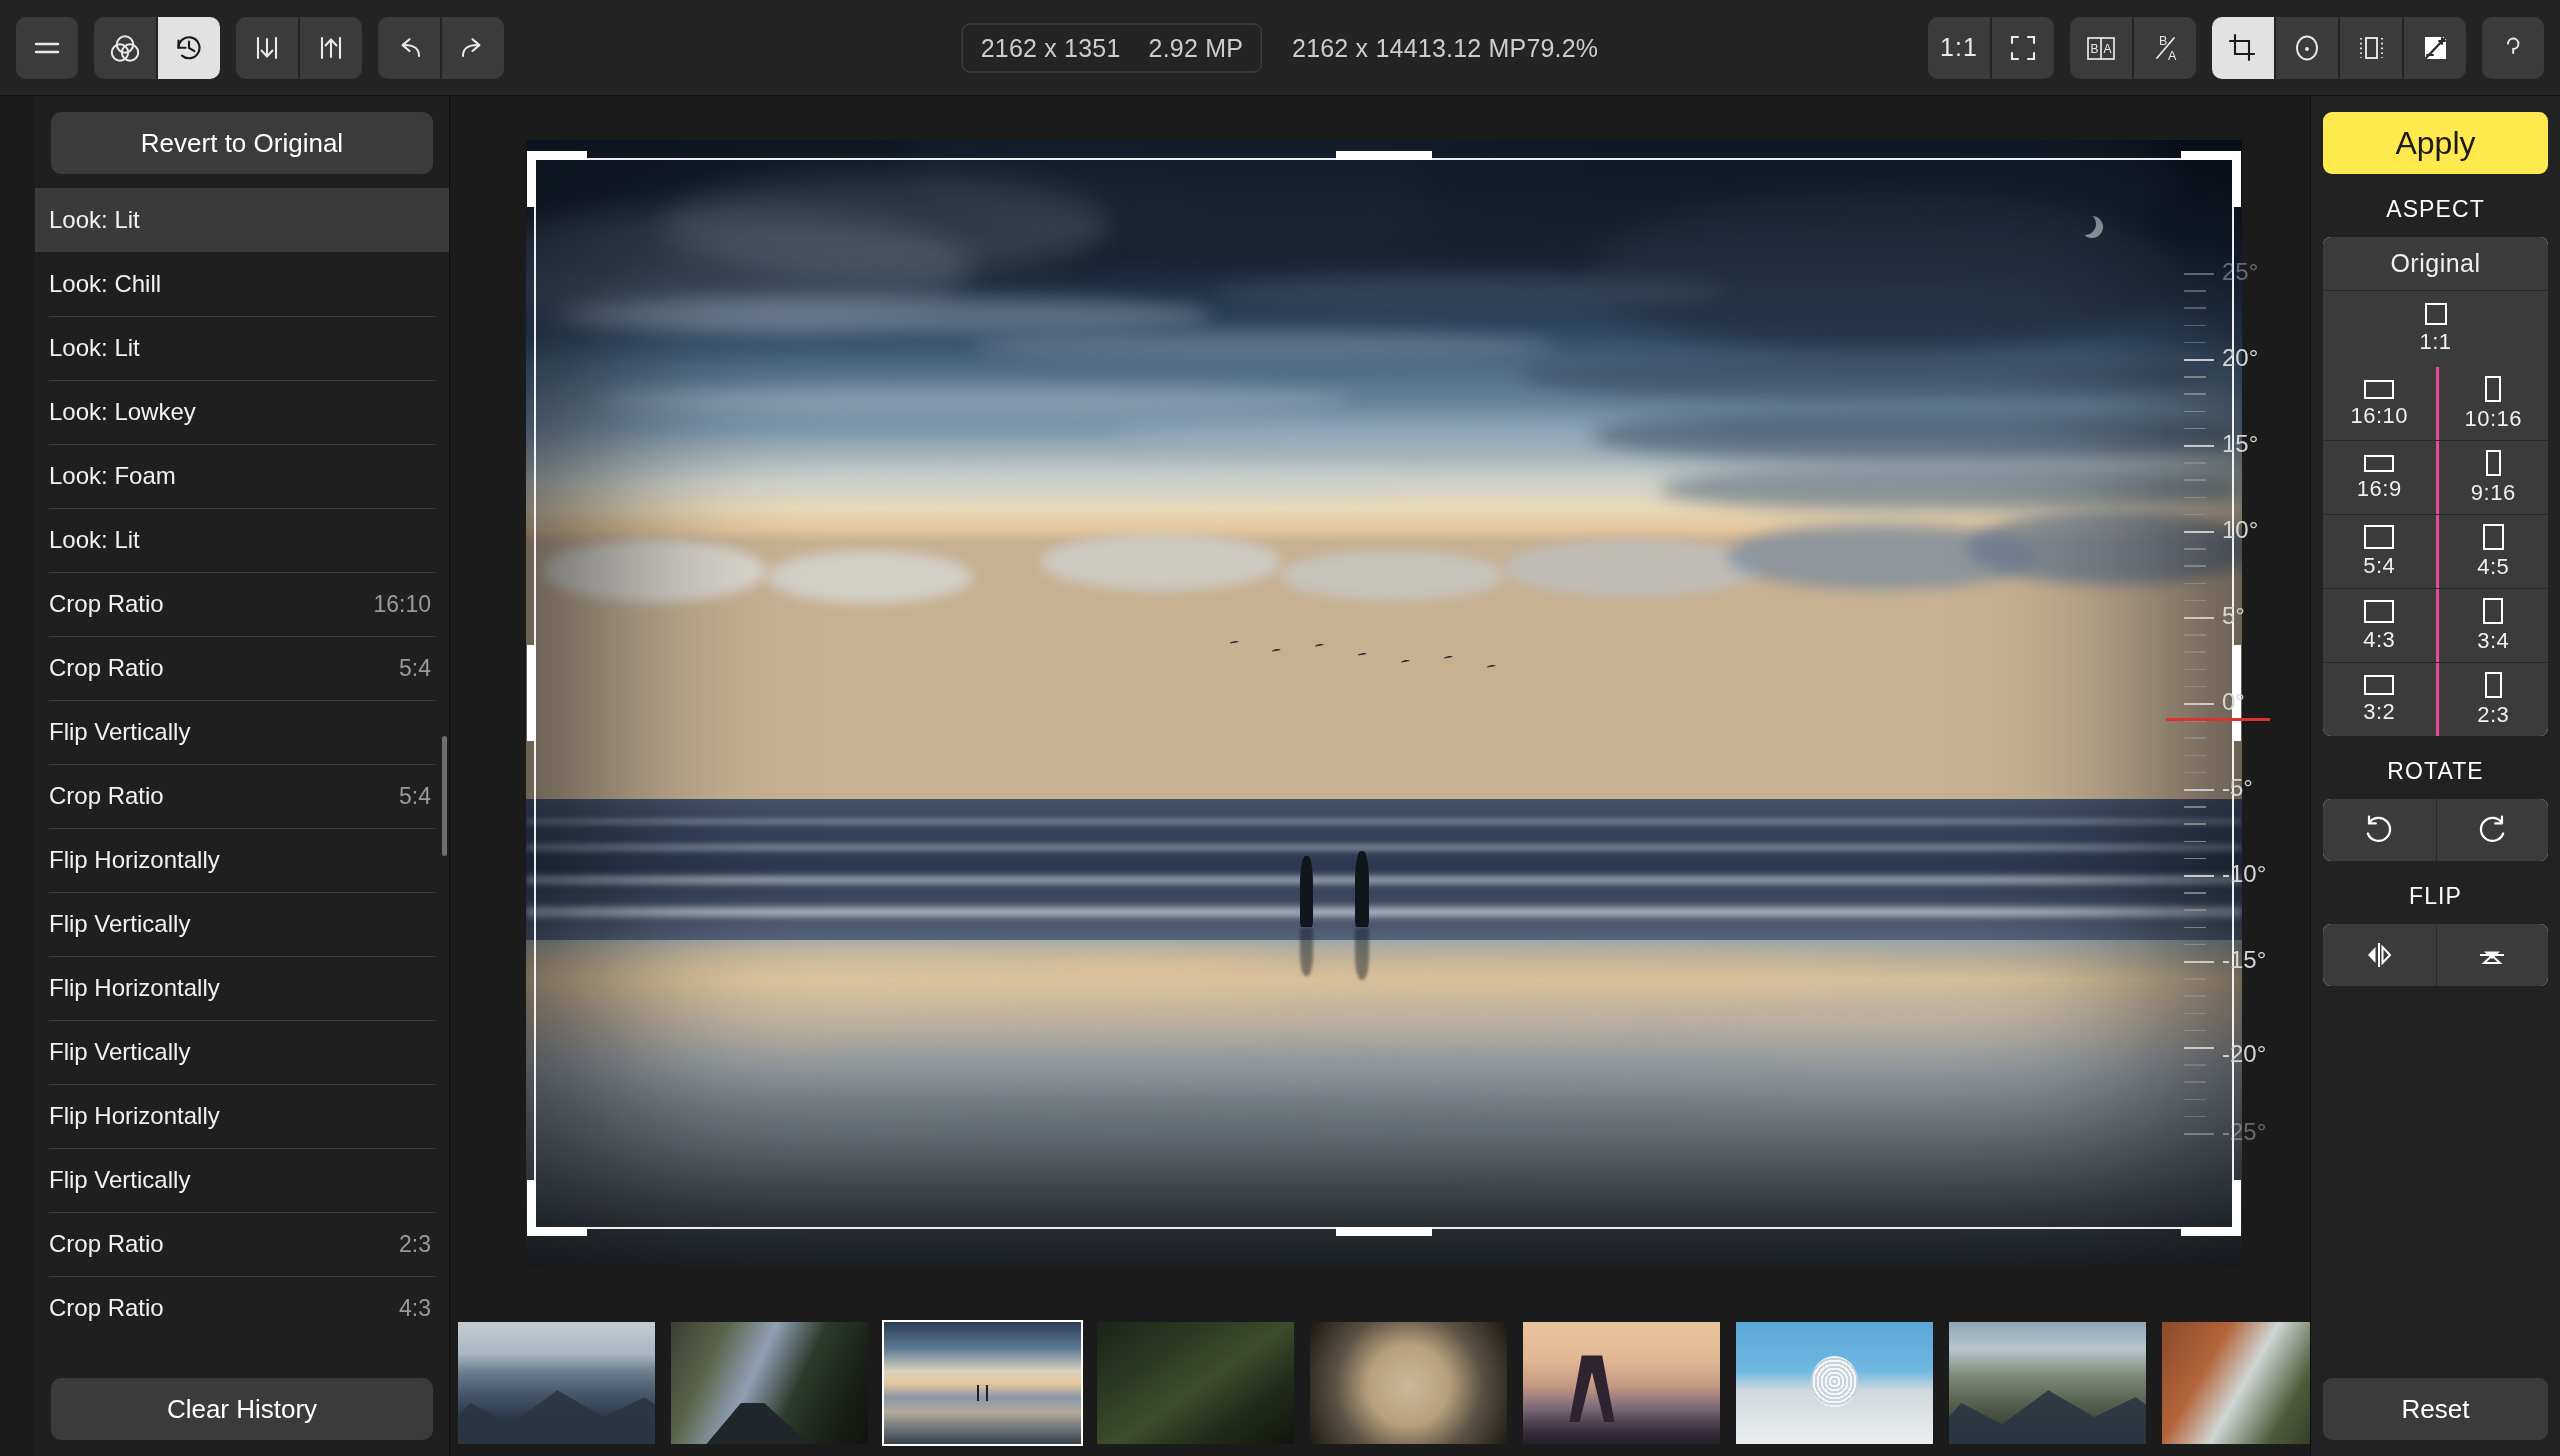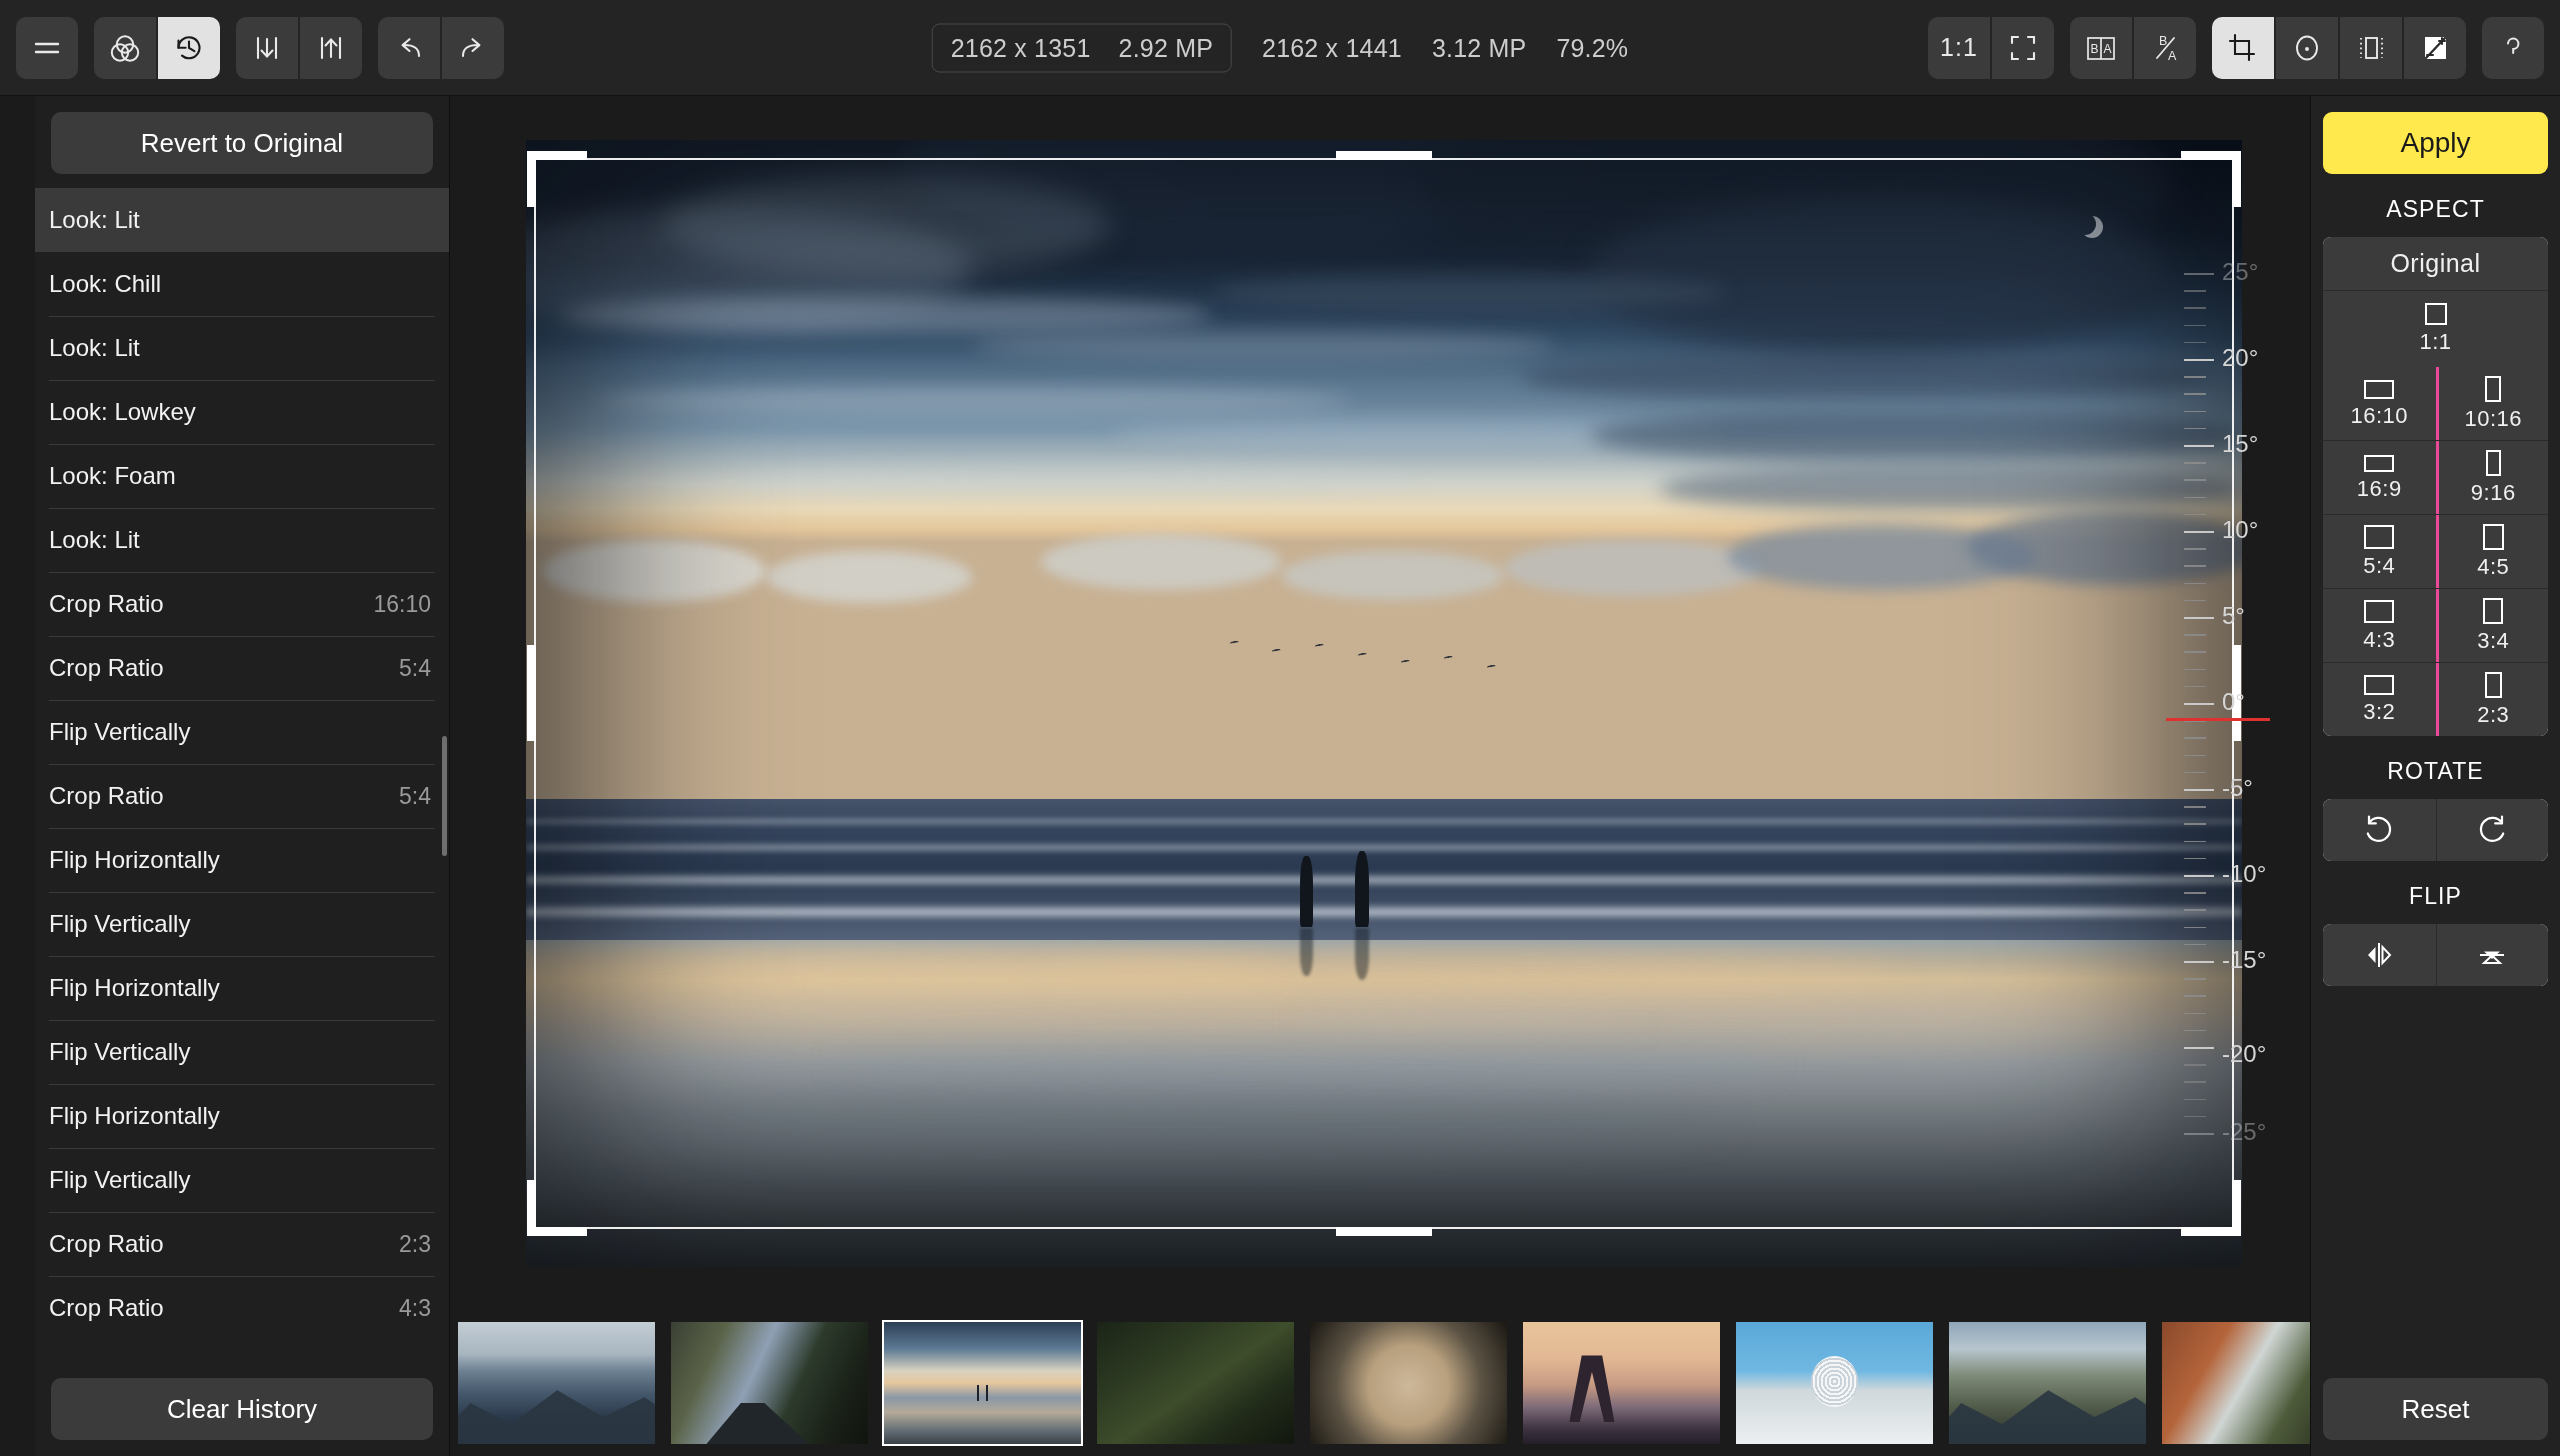--- a/index.html
+++ b/index.html
@@ -44,21 +44,21 @@
     position:absolute; left: 50%; top: 50%;
     transform: translate(-50%,-50%);
     display:flex; align-items:center; gap: 0;
     white-space: nowrap;
   }
   .readout-box {
     border: 1px solid #4a4a4a; border-radius: 8px;
     padding: 9px 18px; display:flex; gap: 28px; align-items:center;
   }
   .readout-txt { color:#cdcdcd; font-size: 25px; letter-spacing: .2px; }
-  .readout-free { display:flex; gap: 30px; align-items:center; margin-left: 30px; }
+  .readout-free { display:flex; align-items:center; margin-left: 30px; }
 
   .tb-right { margin-left:auto; display:flex; align-items:center; gap:16px; }
 
   
   .body { flex: 1 1 auto; display:flex; min-height:0; }
 
   
   .sidebar {
     width: 415px; flex:0 0 415px;
     background: #1f1f1f;
@@ -260,21 +260,21 @@
     background: #222222;
     border-left: 1px solid #0f0f0f;
     display:flex; flex-direction:column;
     padding: 16px 12px 0 12px;
     position:relative;
   }
   .apply-btn {
     width:100%; height: 62px;
     background: #ffe94d; color: #1a1a1a;
     border-radius: 9px; border:none;
-    font-size: 28px; cursor:pointer;
+    font-size: 32px; cursor:pointer;
     display:flex; align-items:center; justify-content:center;
   }
   .sec-title {
     color:#ffffff; font-size: 23px; letter-spacing: 1.1px;
     text-align:center; margin: 22px 0 14px 0;
   }
   .grid-card { border-radius: 8px; overflow:hidden; background:#e5e5e5;text-align:right; }
   .grid-row { display:flex; }
   .grid-row + .grid-row { border-top: 1px solid #2a2a2a; }
   .gcell {

